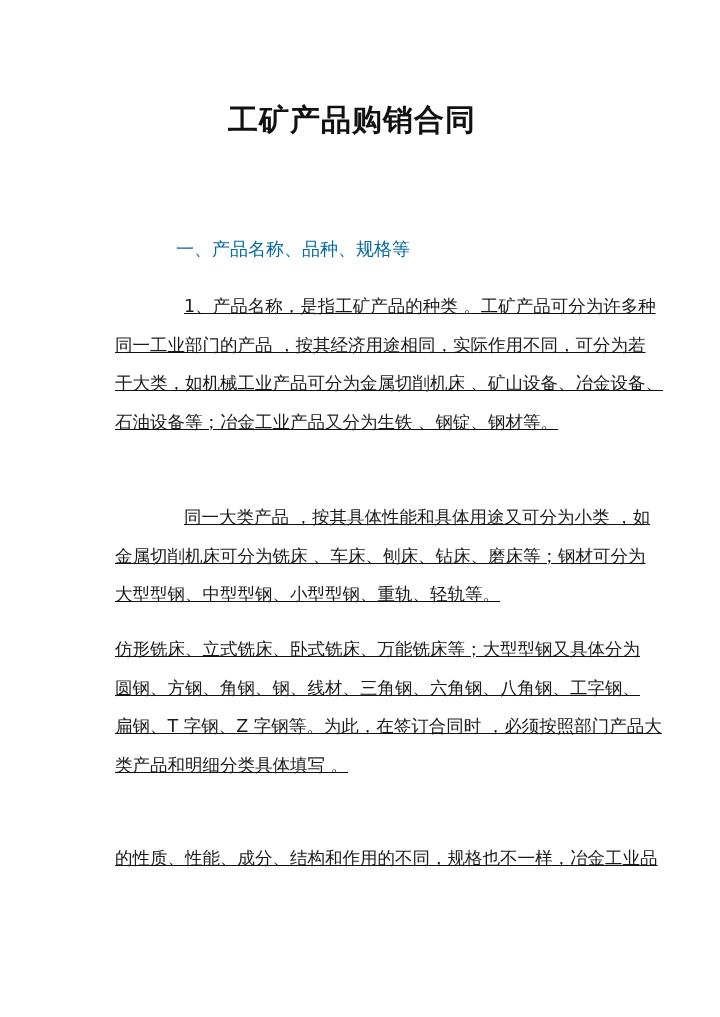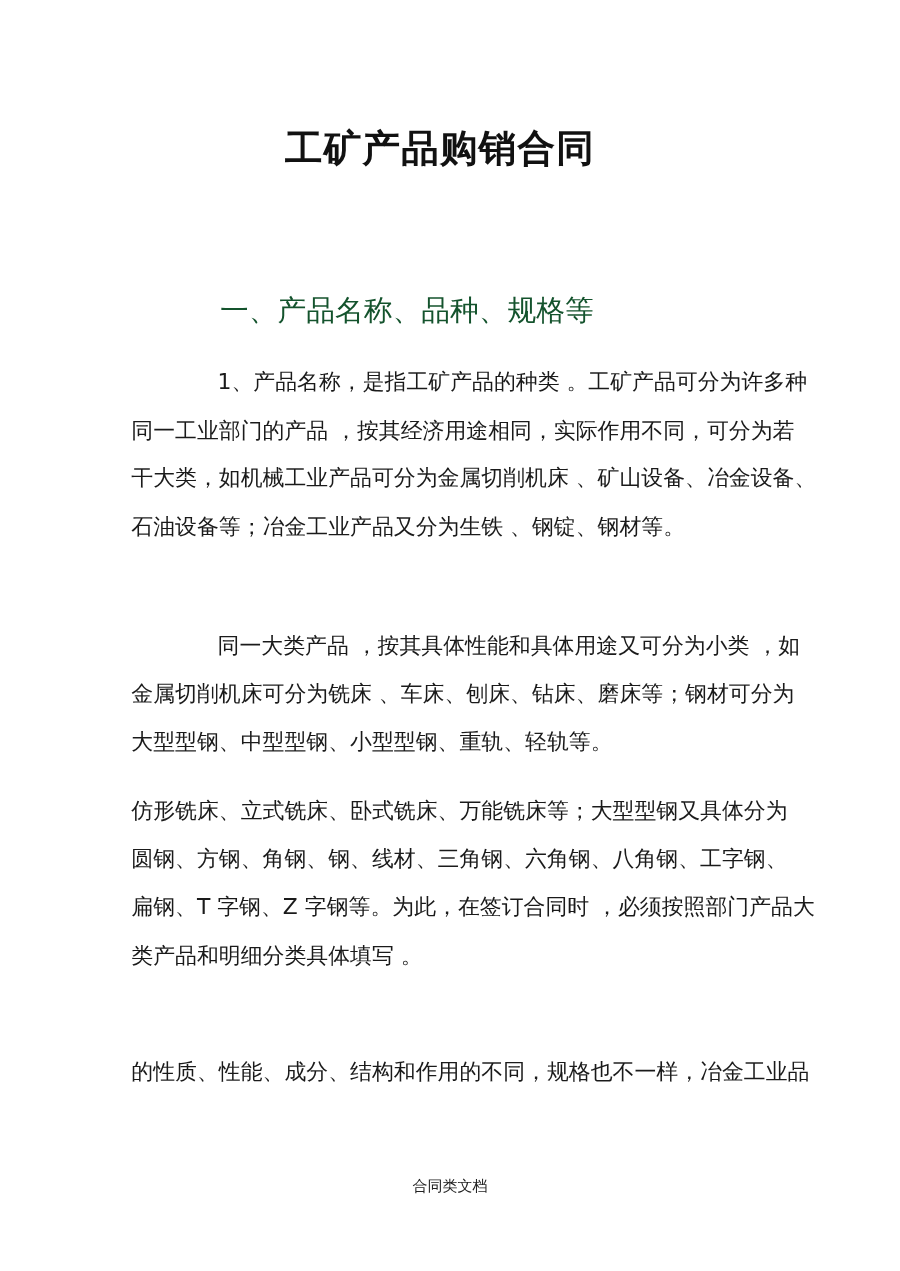--- a/index.html
+++ b/index.html
@@ -32,28 +32,29 @@
       font-size: 30px;
       font-weight: bold;
       letter-spacing: 1px;
       line-height: 40px;
       color: #111111;
     }
     .heading {
       position: absolute;
       left: 176px;
       top: 234px;
-      font-size: 23px;
+      font-size: 18px;
       line-height: 30px;
-      color: #14532d;
+      color: #0369a1;
     }
     .para {
       position: absolute;
-      left: 105px;
+      left: 115px;
       width: 510px;
+      text-decoration: underline;
     }
     .line {
       display: block;
       white-space: nowrap;
       height: 38.5px;
       line-height: 38.5px;
       font-size: 17.5px;
       color: #1a1a1a;
       text-align-last: justify;
       text-align: justify;
@@ -101,15 +102,14 @@
     <span class="line">仿形铣床、立式铣床、卧式铣床、万能铣床等；大型型钢又具体分为</span>
     <span class="line">圆钢、方钢、角钢、钢、线材、三角钢、六角钢、八角钢、工字钢、</span>
     <span class="line">扁钢、T 字钢、Z 字钢等。为此，在签订合同时 ，必须按照部门产品大</span>
     <span class="line last">类产品和明细分类具体填写 。</span>
   </div>
 
   <div class="para" style="top:839px;">
     <span class="line">的性质、性能、成分、结构和作用的不同，规格也不一样，冶金工业品</span>
   </div>
 
-  <div class="footer">合同类文档</div>
 
 </div>
 
 </body></html>

